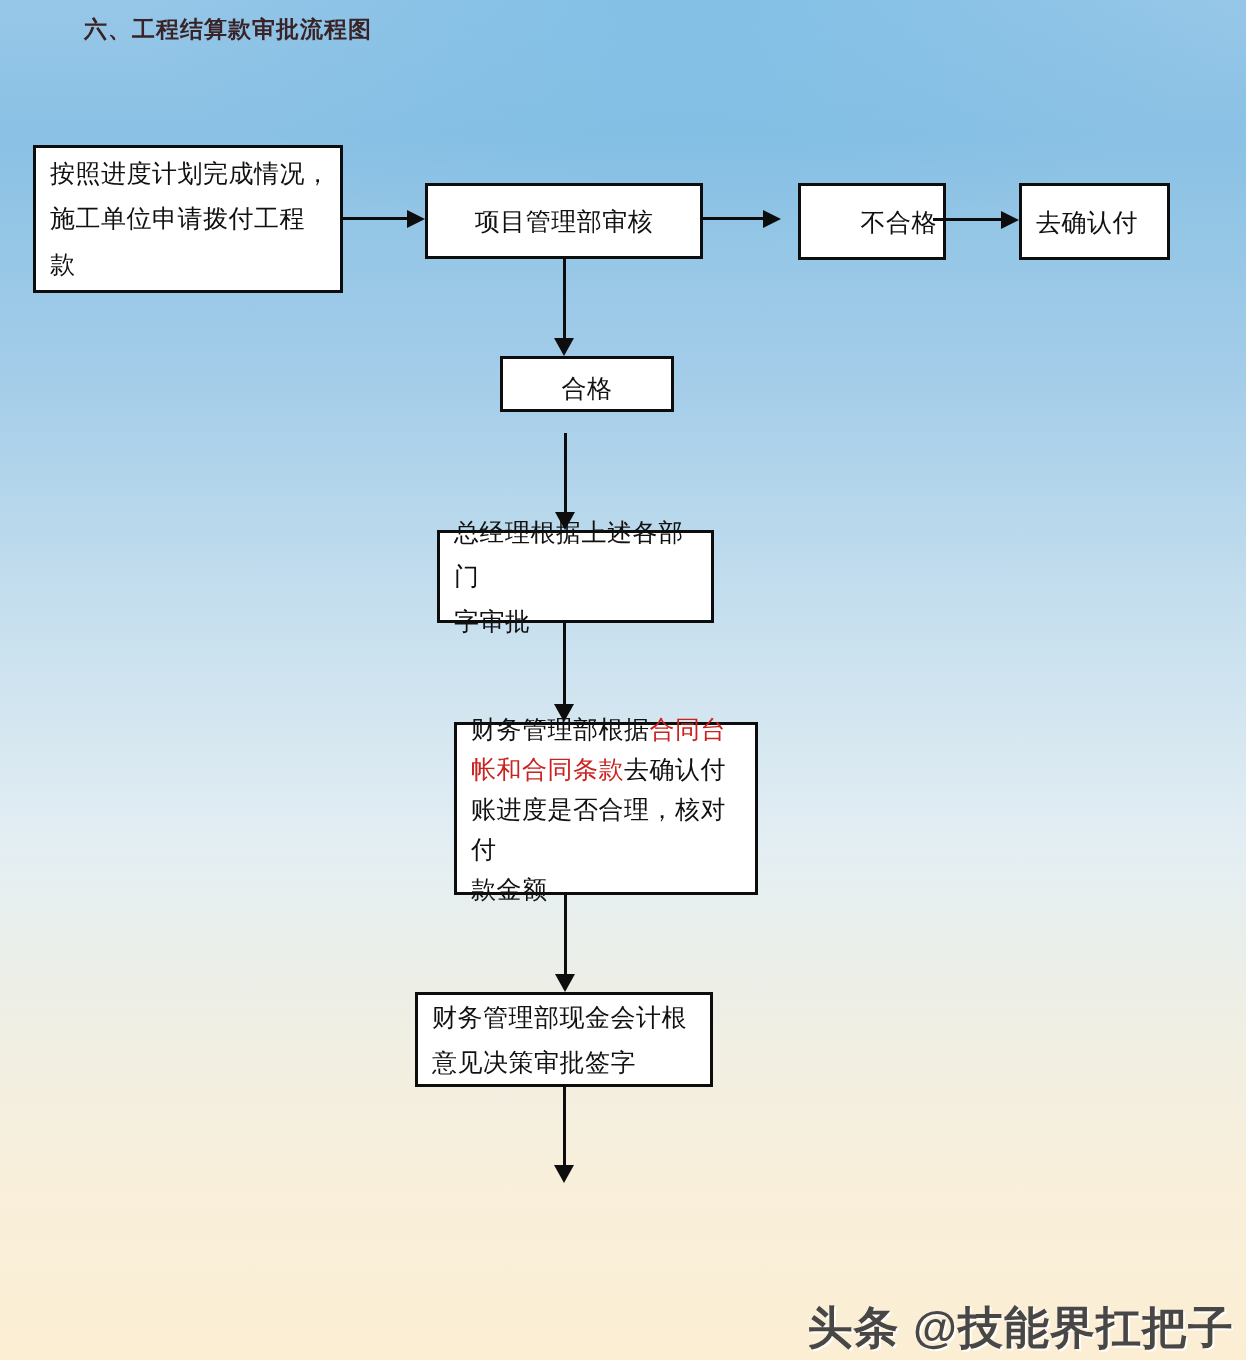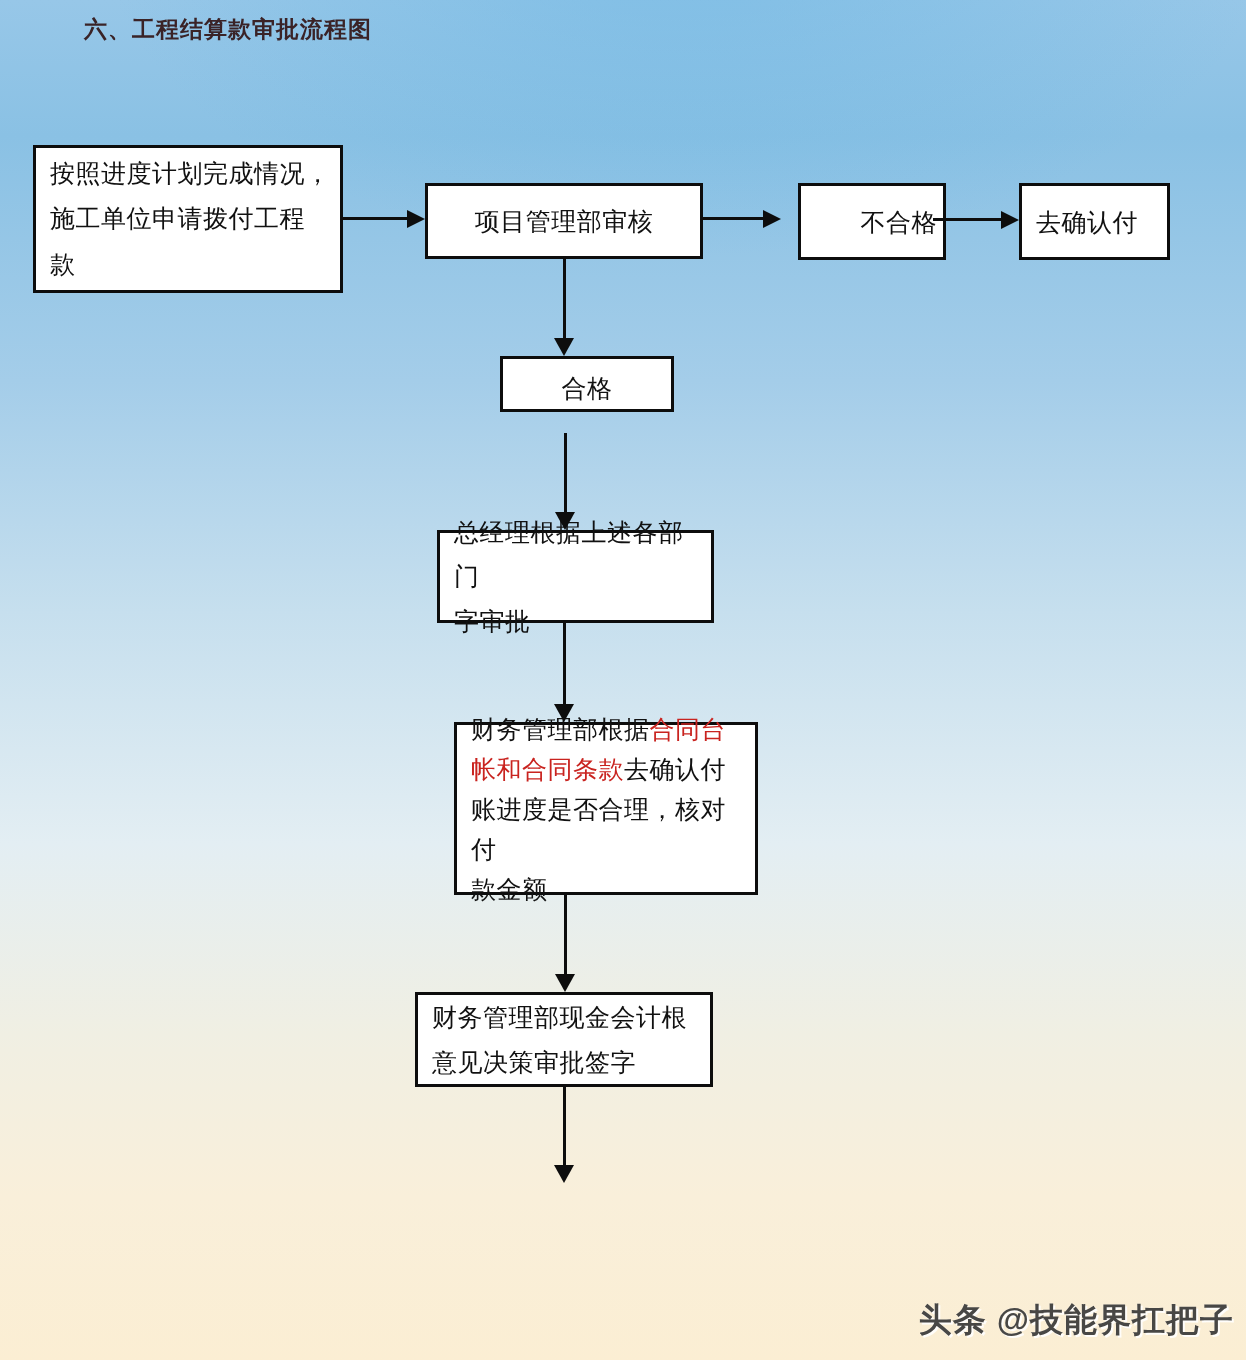--- a/index.html
+++ b/index.html
@@ -78,21 +78,21 @@
     position: absolute; width: 0; height: 0;
     border-left: 10px solid transparent;
     border-right: 10px solid transparent;
     border-top: 18px solid #0d0d0d;
   }
 
   .watermark {
     position: absolute;
     right: 12px;
     top: 1298px;
-    font-size: 33px;
+    font-size: 45px;
     font-weight: bold;
     color: #3b3b3b;
     letter-spacing: 1px;
     opacity: 0.93;
     text-shadow: 2px 2px 0 rgba(255,255,255,0.95), 0 0 1px rgba(255,255,255,0.5);
   }
 </style>
 </head>
 <body>
 

